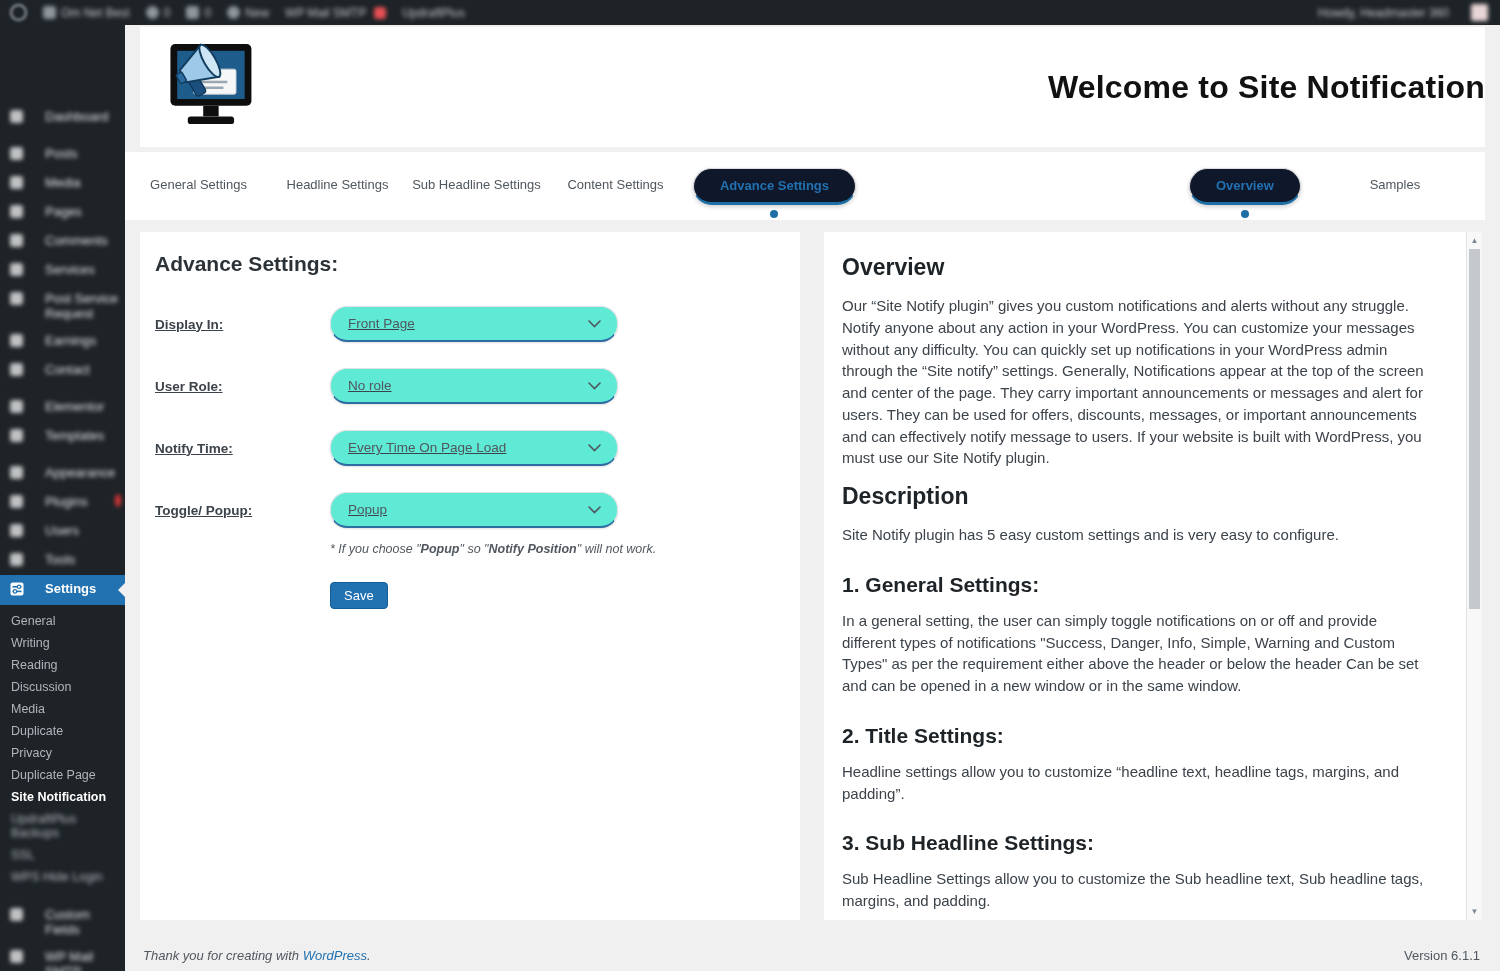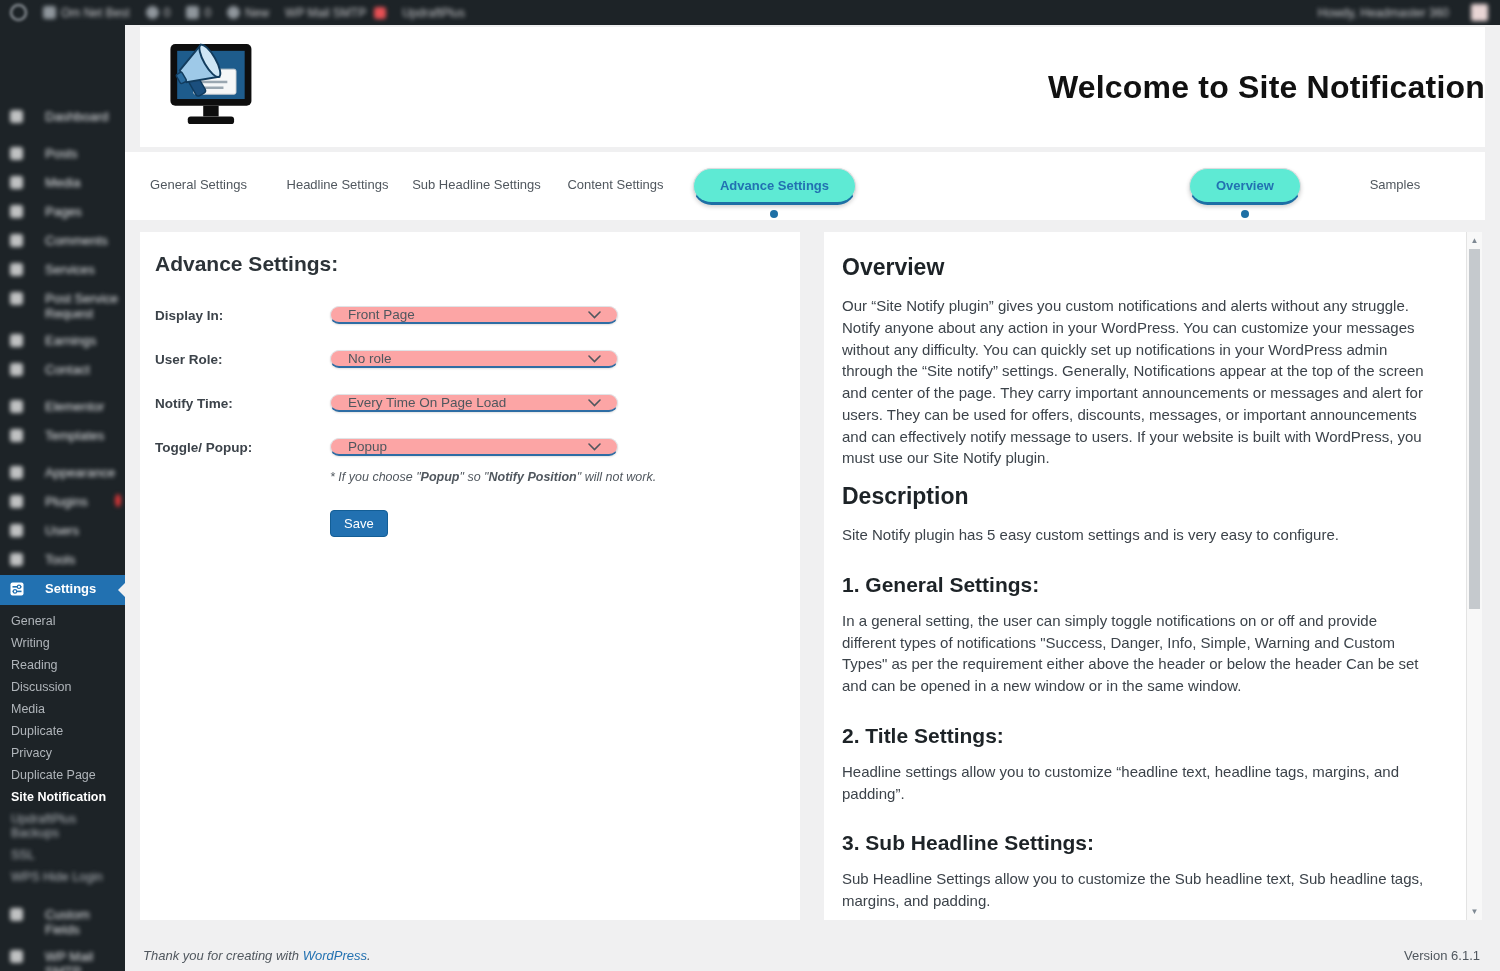--- a/index.html
+++ b/index.html
@@ -65,42 +65,42 @@
     position:absolute; top:127px; left:0; right:15px; height:68px; background:#fff;
     display:flex; align-items:center; font-size:13px; color:#50575e; padding:0 4px;
   }
   .tabs-left { display:flex; width:735px; }
   .tabs-right { display:flex; width:300px; }
   .tabs-spacer { flex:1; }
   .tab { flex:1; text-align:center; padding:9px 2px; cursor:pointer; white-space:nowrap; }
   .tab.pill {
     position:relative; flex:0 0 auto; margin:0 8px; padding:9px 26px;
     border:1px solid #dcdcde; border-bottom:3px solid #1d6fa5; border-radius:22px;
-    color:#2271b1; font-weight:700; background:#5eead4;
+    color:#2271b1; font-weight:700; background:#0f172a;
     box-shadow:0 2px 4px rgba(0,0,0,.18);
   }
   .tab-dot {
     position:absolute; left:50%; top:calc(100% + 8px); width:8px; height:8px;
     margin-left:-4px; border-radius:50%; background:#1d6fa5;
   }
 
   .panel { position:absolute; top:207px; height:688px; background:#fff; }
   .left-panel  { left:15px;  width:660px; }
   .right-panel { left:699px; right:18px; overflow:hidden; }
 
   
   .form-area { padding:20px 12px 0 15px; }
   .form-heading { font-size:21px; font-weight:700; color:#2c3338; margin-bottom:30px; }
-  .form-row { display:flex; align-items:center; margin-bottom:26px; }
+  .form-row { display:flex; align-items:center; margin-bottom:26px;text-decoration:underline; }
   .form-label { width:175px; font-size:13.5px; font-weight:700; color:#3c434a; }
   .select {
-    width:288px; height:18px; display:flex; align-items:center; justify-content:space-between;
+    width:288px; height:36px; display:flex; align-items:center; justify-content:space-between;
     padding:0 16px 0 17px; border:1px solid #e0e3e6; border-bottom:2px solid #2e6da4;
     border-radius:17px; color:#50575e; font-size:13.5px; cursor:pointer;
-    box-shadow:0 1px 2px rgba(0,0,0,.12); background:#fca5a5;
+    box-shadow:0 1px 2px rgba(0,0,0,.12); background:#5eead4;
   }
   .select .chev { flex:0 0 auto; margin-left:8px; }
   .form-note { margin:14px 0 0 175px; font-size:12.5px; font-style:italic; color:#50575e; }
   .form-note b { font-weight:700; }
   .save-btn {
     margin:26px 0 0 175px; background:#2271b1; color:#fff; border:1px solid #135e96;
     border-radius:4px; font-size:13px; padding:5px 13px; cursor:pointer;
     font-family:"Liberation Sans", sans-serif;
   }
 

